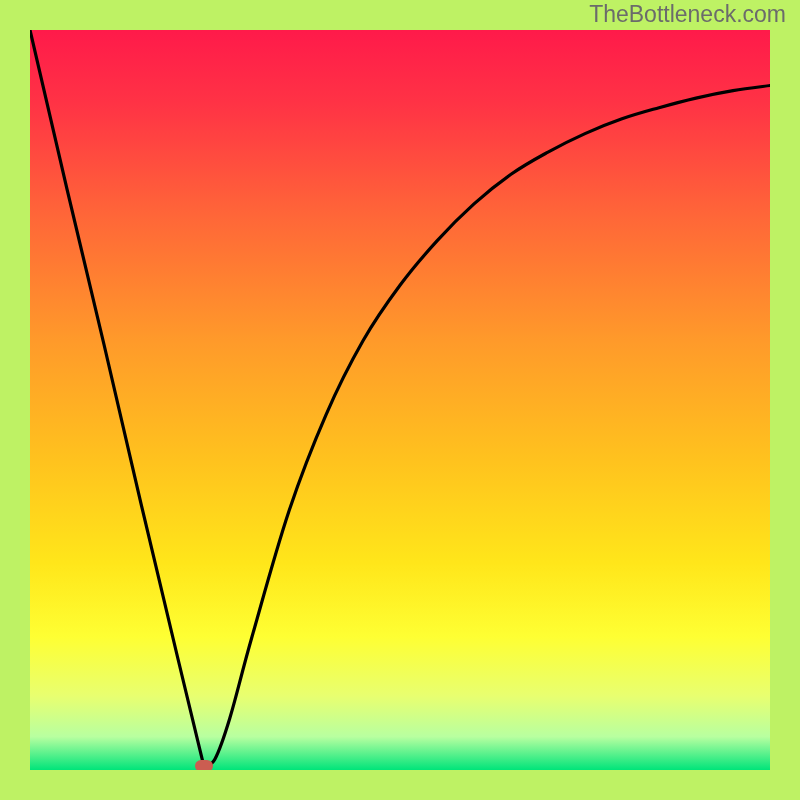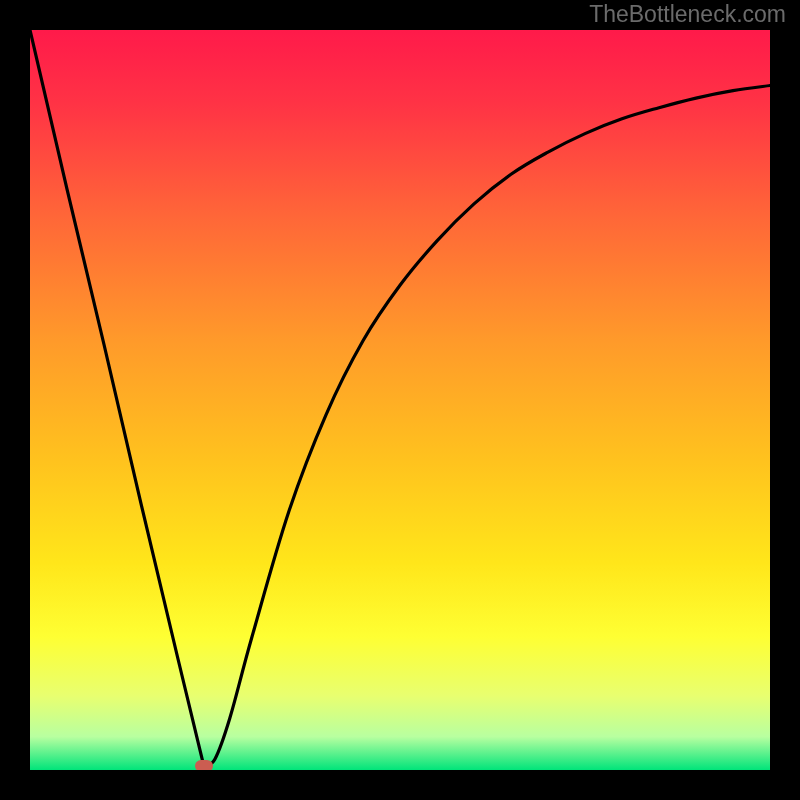--- a/index.html
+++ b/index.html
@@ -8,21 +8,21 @@
     width: 800px;
     height: 800px;
     overflow: hidden;
     background: #ffffff;
     font-family: Arial, Helvetica, sans-serif;
   }
   .outer {
     position: relative;
     width: 800px;
     height: 800px;
-    background: #000000;
+    background: #bef264;
   }
   .watermark {
     position: absolute;
     top: 1px;
     right: 14px;
     font-size: 23px;
     color: #6b6b6b;
     z-index: 10;
     letter-spacing: 0px;
   }

